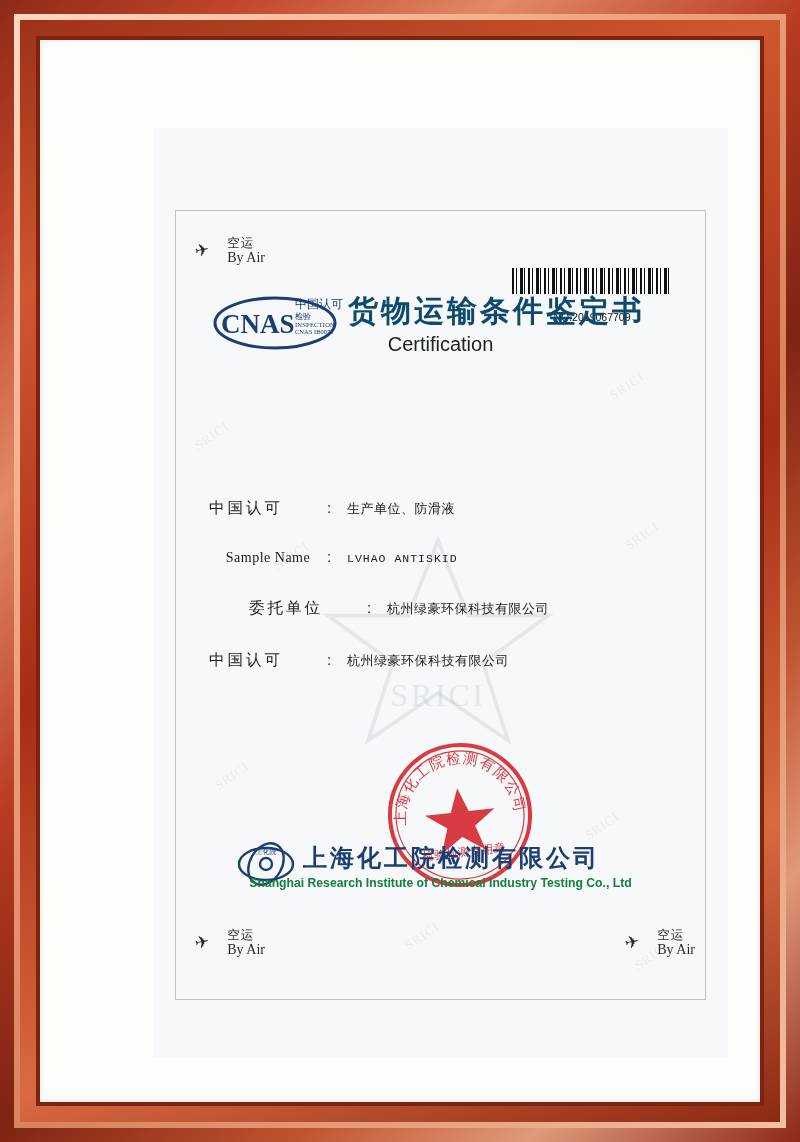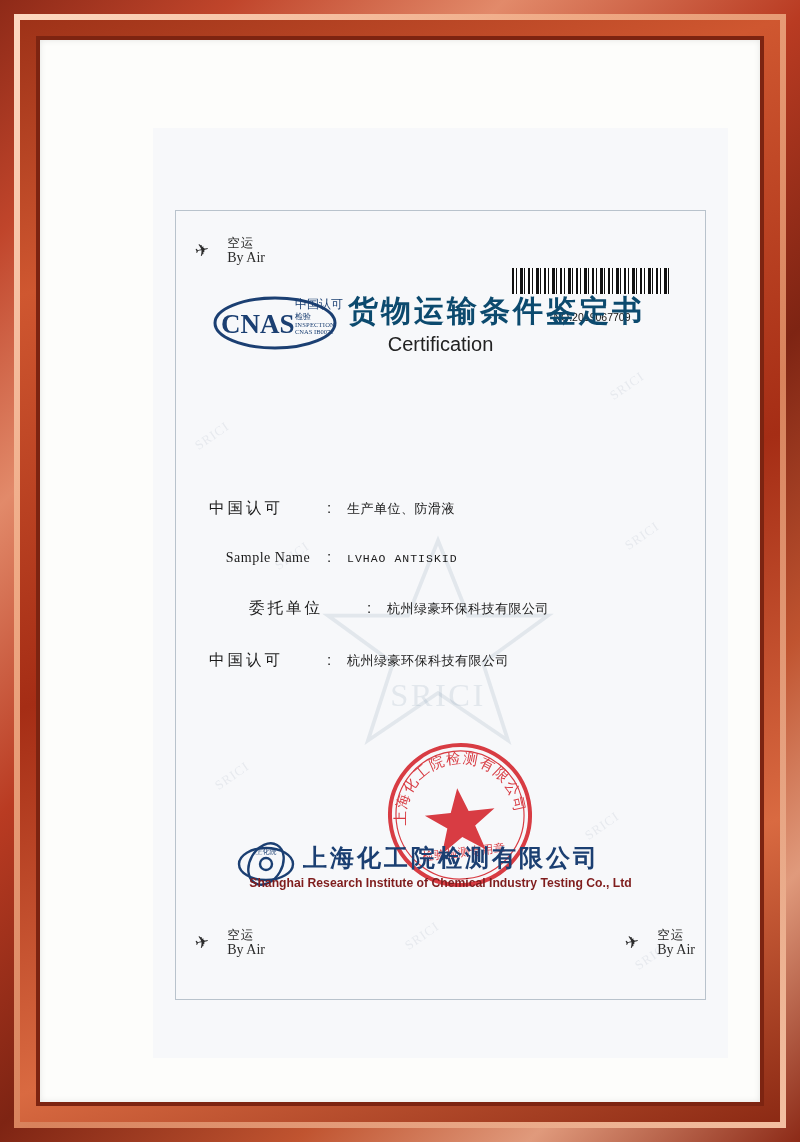--- a/index.html
+++ b/index.html
@@ -245,21 +245,21 @@
     font-family: "Liberation Serif", serif;
     white-space: nowrap;
   }
   .org-en {
     position: absolute;
     left: 0; top: 748px;
     width: 575px;
     text-align: center;
     font-size: 12.2px;
     font-weight: bold;
-    color: #7f1d1d;
+    color: #15803d;
     font-family: "Liberation Sans", sans-serif;
   }
 </style>
 </head>
 <body>
 
 <div class="frame-outer">
   <div class="frame-bevel-1"></div>
   <div class="frame-bevel-2"></div>
   <div class="frame-inner-line"></div>

